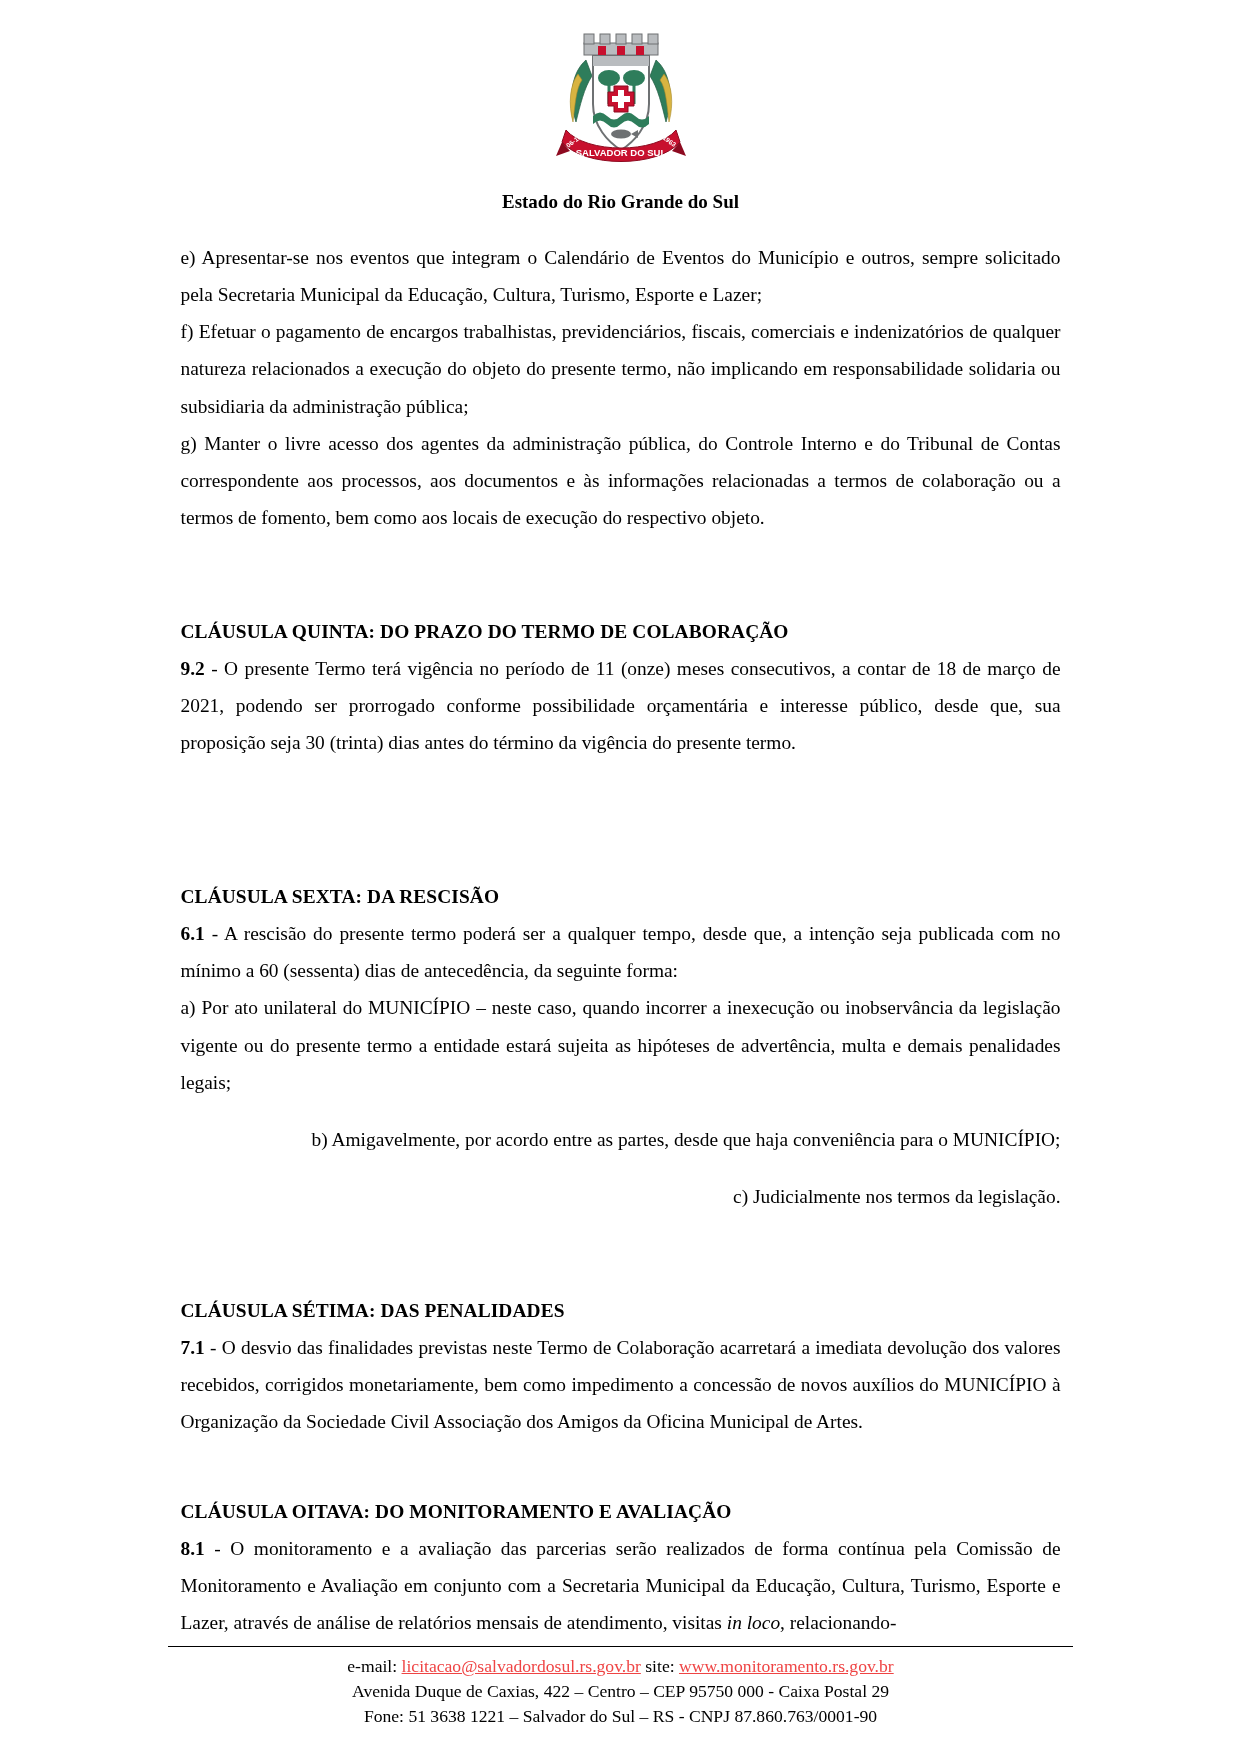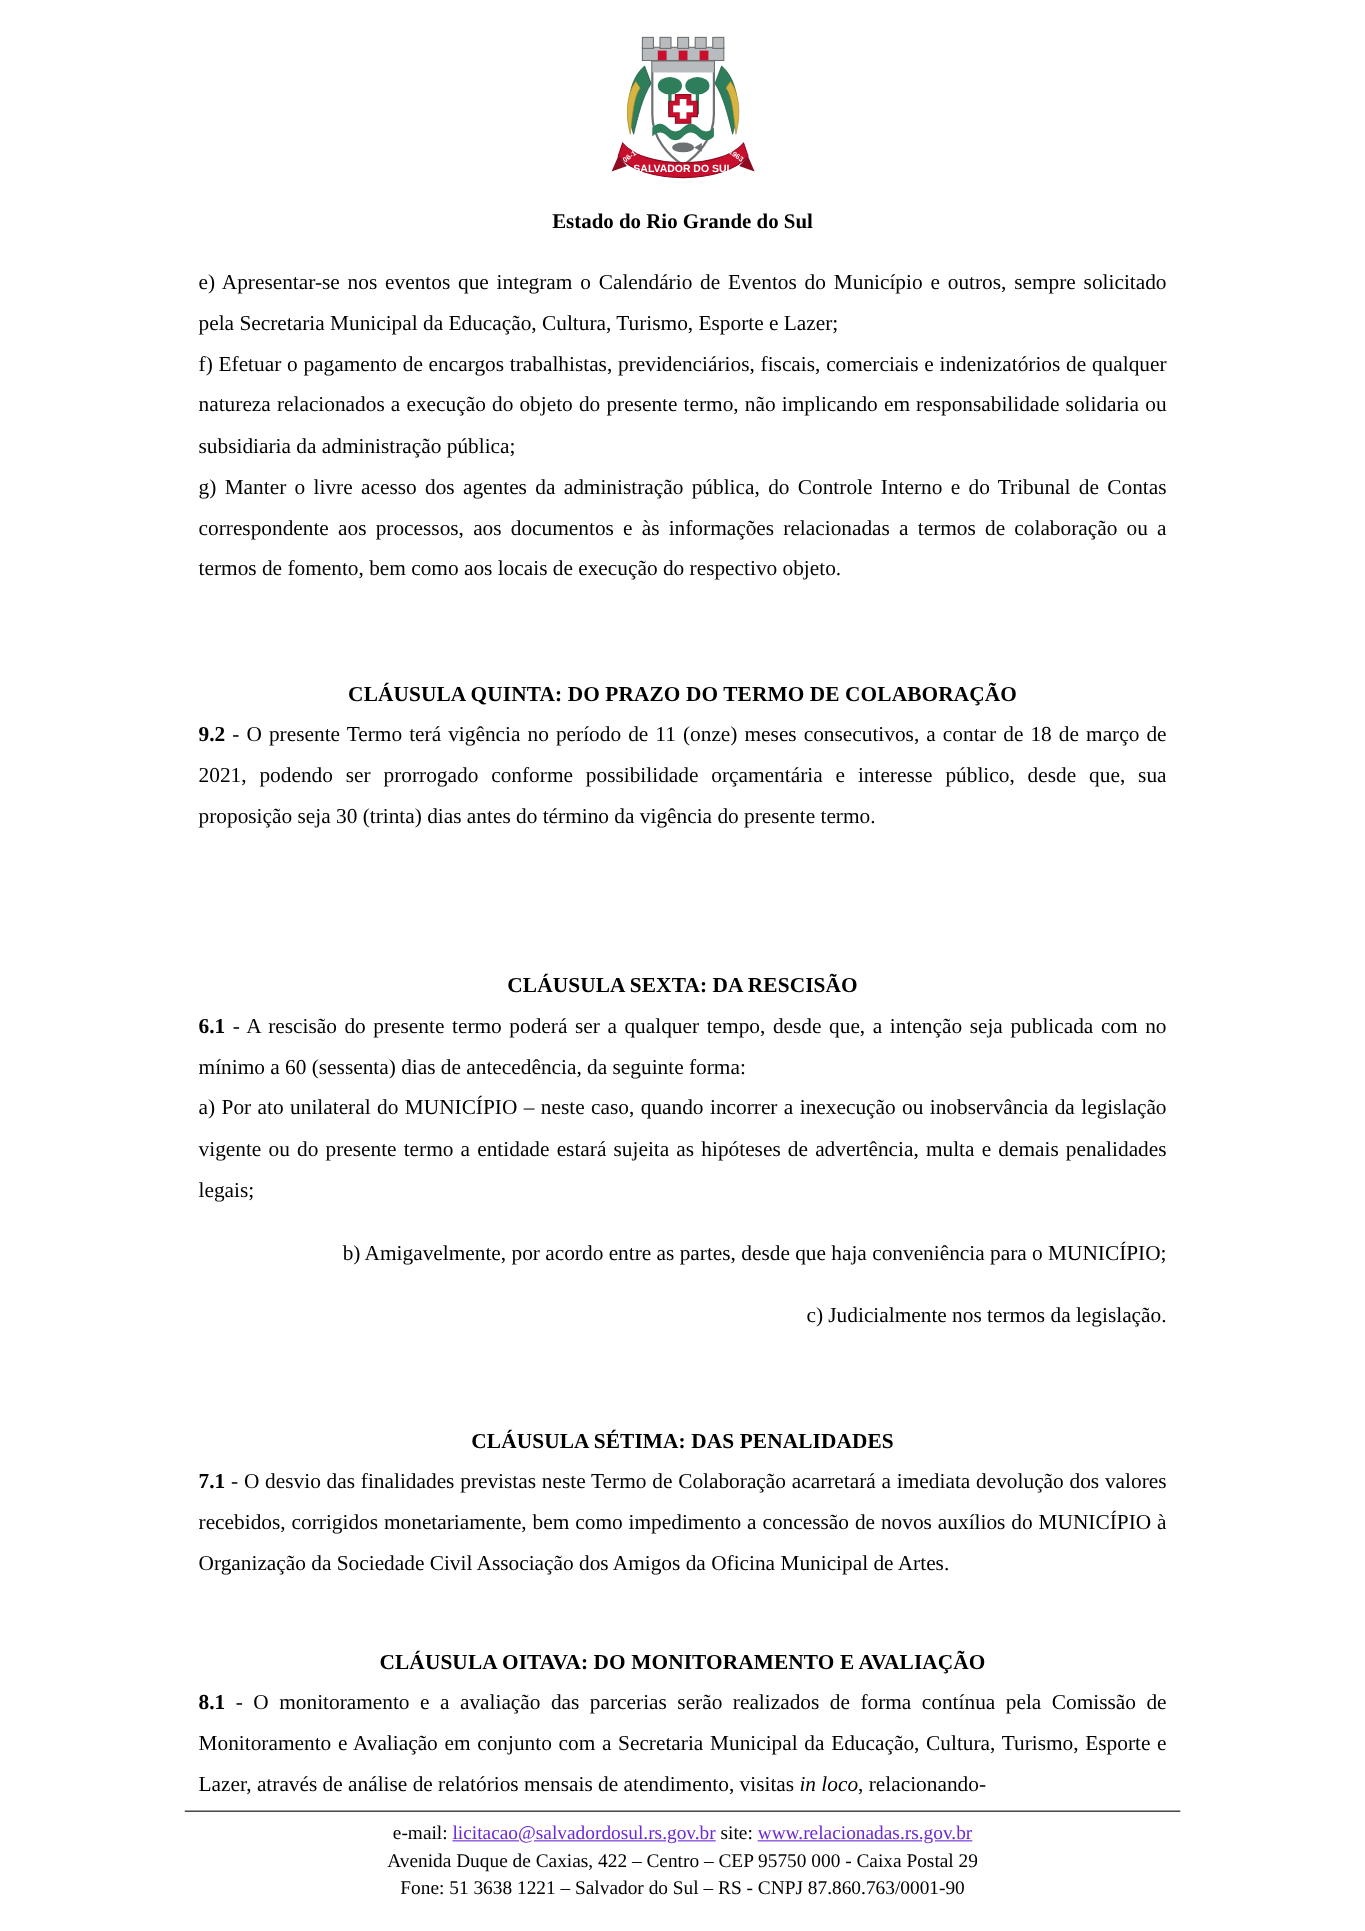--- a/index.html
+++ b/index.html
@@ -57,21 +57,21 @@
     text-justify: inter-word;
     hyphens: none;
   }
   .para.plain {
     text-align: right;
     margin-top: 20px;
   }
   .clause-title {
     margin: 0;
     font-weight: bold;
-    text-align: center;
+    text-align: left;
     letter-spacing: 0.1px;
   }
   .lead {
     font-weight: bold;
   }
   .gap-lg { height: 52px; }
   .gap-xl { height: 76px; }
   .gap-md { height: 40px; }
   .ital { font-style: italic; }
 
@@ -86,21 +86,21 @@
     line-height: 1.42;
   }
   .footer-rule {
     width: 905px;
     height: 0;
     border-top: 1.4px solid #000;
     margin: 0 auto 7px auto;
   }
   .footer-link {
     text-decoration: underline;
-    color: #6d28d9;
+    color: #ef4444;
   }
   .footer-line { margin: 0; }
 </style>
 </head>
 <body>
 
 <div class="page">
 
   <div class="doc-header">
 
@@ -201,18 +201,18 @@
     <div class="gap-lg"></div>
 
     <p class="clause-title">CLÁUSULA OITAVA: DO MONITORAMENTO E AVALIAÇÃO</p>
 
     <p class="para"><span class="lead">8.1</span><span> - O monitoramento e a avaliação das parcerias serão realizados de forma contínua pela Comissão de Monitoramento e Avaliação em conjunto com a Secretaria Municipal da Educação, Cultura, Turismo, Esporte e Lazer, através de análise de relatórios mensais de atendimento, visitas </span><span class="ital">in loco</span><span>, relacionando-</span></p>
 
   </div>
 
   <div class="doc-footer">
     <div class="footer-rule"></div>
-    <p class="footer-line"><span>e-mail: </span><a class="footer-link" href="#">licitacao@salvadordosul.rs.gov.br</a><span> site: </span><a class="footer-link" href="#">www.relacionadas.rs.gov.br</a></p>
+    <p class="footer-line"><span>e-mail: </span><a class="footer-link" href="#">licitacao@salvadordosul.rs.gov.br</a><span> site: </span><a class="footer-link" href="#">www.monitoramento.rs.gov.br</a></p>
     <p class="footer-line">Avenida Duque de Caxias, 422 – Centro – CEP 95750 000 - Caixa Postal 29</p>
     <p class="footer-line">Fone: 51 3638 1221 – Salvador do Sul – RS - CNPJ 87.860.763/0001-90</p>
   </div>
 
 </div>
 
 </body></html>

